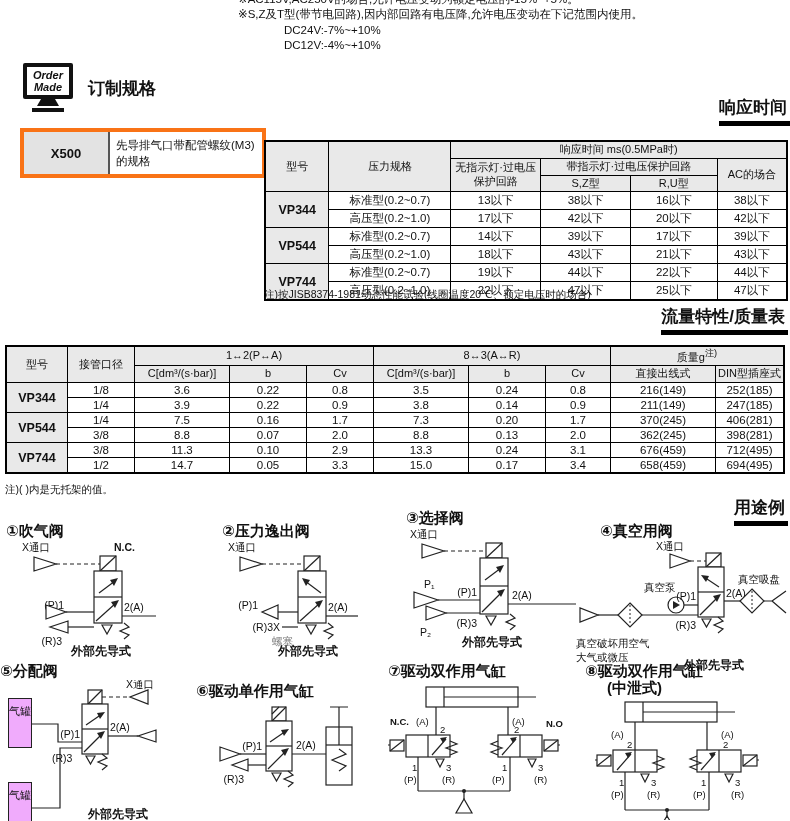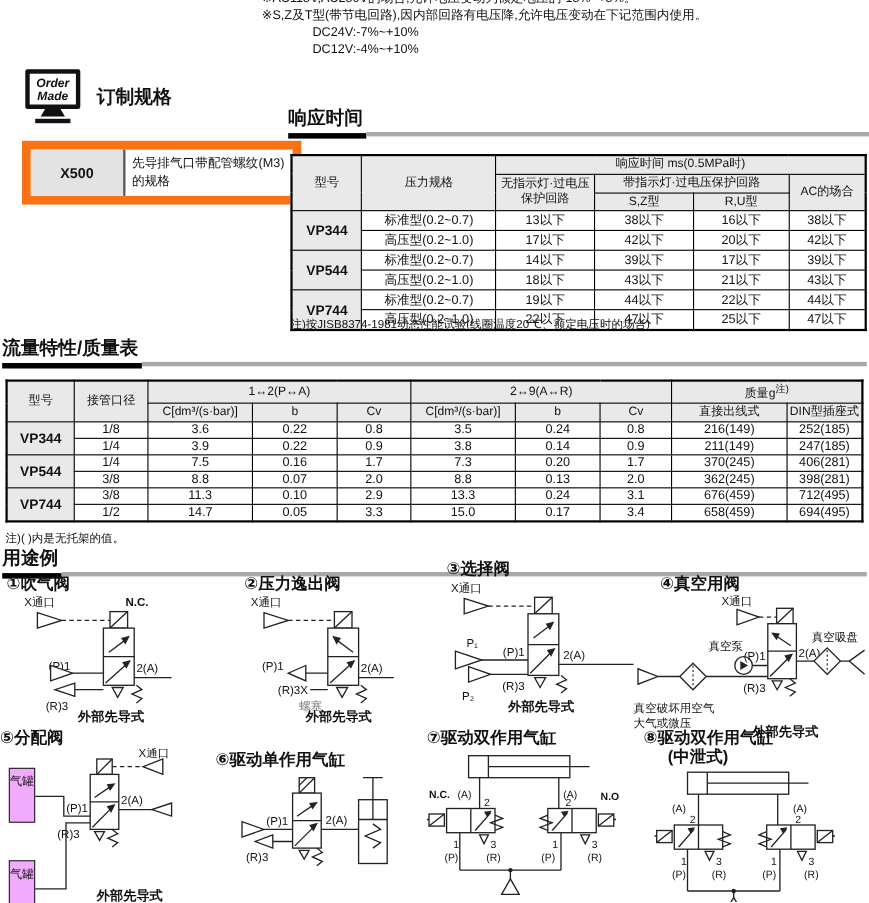--- a/index.html
+++ b/index.html
@@ -2,27 +2,27 @@
 <html><head>
 <meta charset="utf-8">
 <style>
   html,body{margin:0;padding:0;background:#fff;}
   #page{position:relative;width:790px;height:821px;background:#fff;overflow:hidden;
         font-family:"Liberation Sans","DejaVu Sans",sans-serif;color:#111;}
   
   .notes{position:absolute;left:238px;top:-8px;font-size:11.5px;line-height:1.33;white-space:nowrap;}
   .notes .indent{padding-left:46px;}
   
-  .sec{position:absolute;display:flex;align-items:flex-end;}
+  .sec{position:absolute;display:flex;align-items:flex-end;flex-direction:column;}
   .sec .t{font-size:17px;font-weight:bold;border-bottom:5px solid #000;padding:0 3px 2px 0;white-space:nowrap;}
   .sec .rule{flex:1;height:4px;background:#a8a8a8;margin-bottom:2px;}
   
   .om{position:absolute;left:20px;top:62px;display:flex;align-items:center;gap:12px;}
   .om-title{font-size:17px;font-weight:bold;}
-  .x500{position:absolute;left:20px;top:128px;width:238px;border:8px solid #f97316;display:flex;background:#fff;}
+  .x500{position:absolute;left:20px;top:128px;width:238px;border:4px solid #f97316;display:flex;background:#fff;}
   .x500 .code{width:84px;background:#e3e3e3;display:flex;align-items:center;justify-content:center;
               font-weight:bold;font-size:13px;border-right:2px solid #555;}
   .x500 .desc{flex:1;padding:5px 6px;font-size:11.5px;line-height:1.4;}
   
   table{border-collapse:collapse;background:#fff;}
   .dt{position:absolute;}
   .dt th,.dt td{border:1px solid #000;text-align:center;padding:1px 2px;}
   .dt th{background:#e9e9e9;font-weight:normal;font-size:11px;line-height:1.25;}
   .dt td{font-size:11.5px;}
   .dt td.model{background:#e9e9e9;font-weight:bold;font-size:12.5px;width:56px;}
@@ -150,21 +150,21 @@
     <span class="t">流量特性/质量表</span>
     <span class="rule"></span>
   </div>
 
   <table class="dt" style="left:5px;top:345px;width:780px;">
     <thead>
       <tr>
         <th rowspan="2" style="width:54px;">型号</th>
         <th rowspan="2" style="width:62px;">接管口径</th>
         <th colspan="3">1↔2(P↔A)</th>
-        <th colspan="3">2↔9(A↔R)</th>
+        <th colspan="3">8↔3(A↔R)</th>
         <th colspan="2"><span>质量g</span><sup>注)</sup></th>
       </tr>
       <tr>
         <th style="width:90px;">C[dm³/(s·bar)]</th>
         <th style="width:72px;">b</th>
         <th style="width:62px;">Cv</th>
         <th style="width:90px;">C[dm³/(s·bar)]</th>
         <th style="width:72px;">b</th>
         <th style="width:60px;">Cv</th>
         <th style="width:100px;">直接出线式</th>

